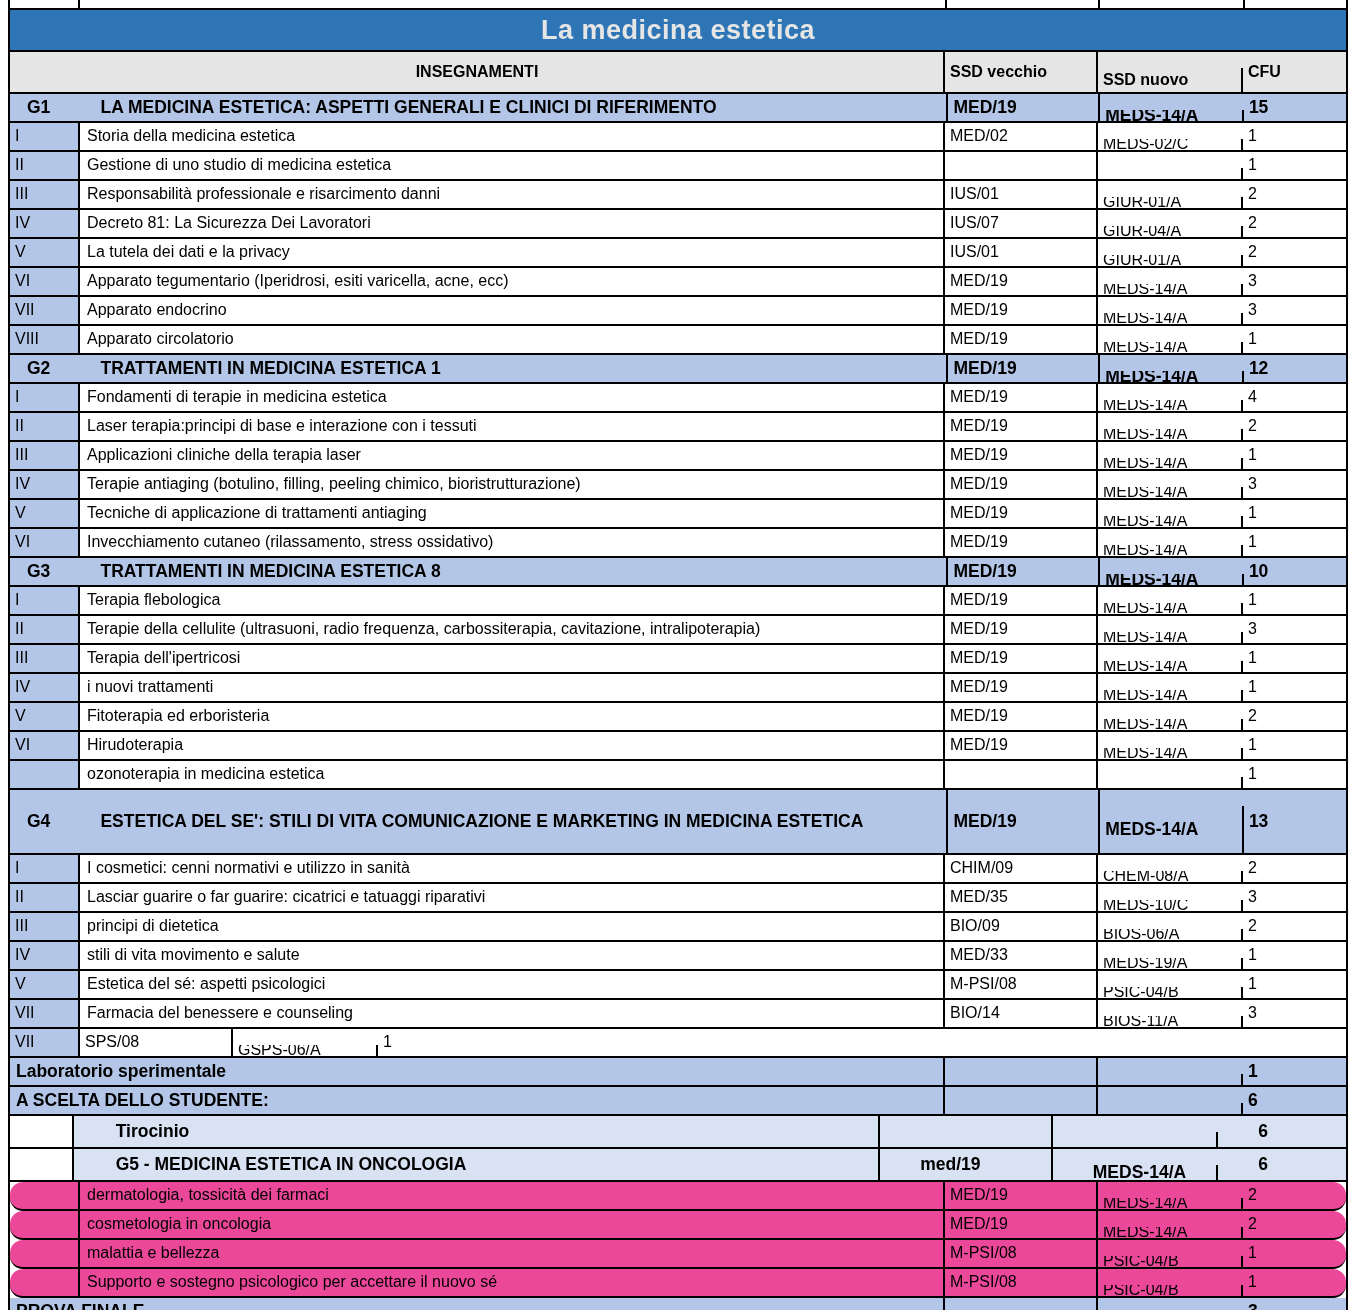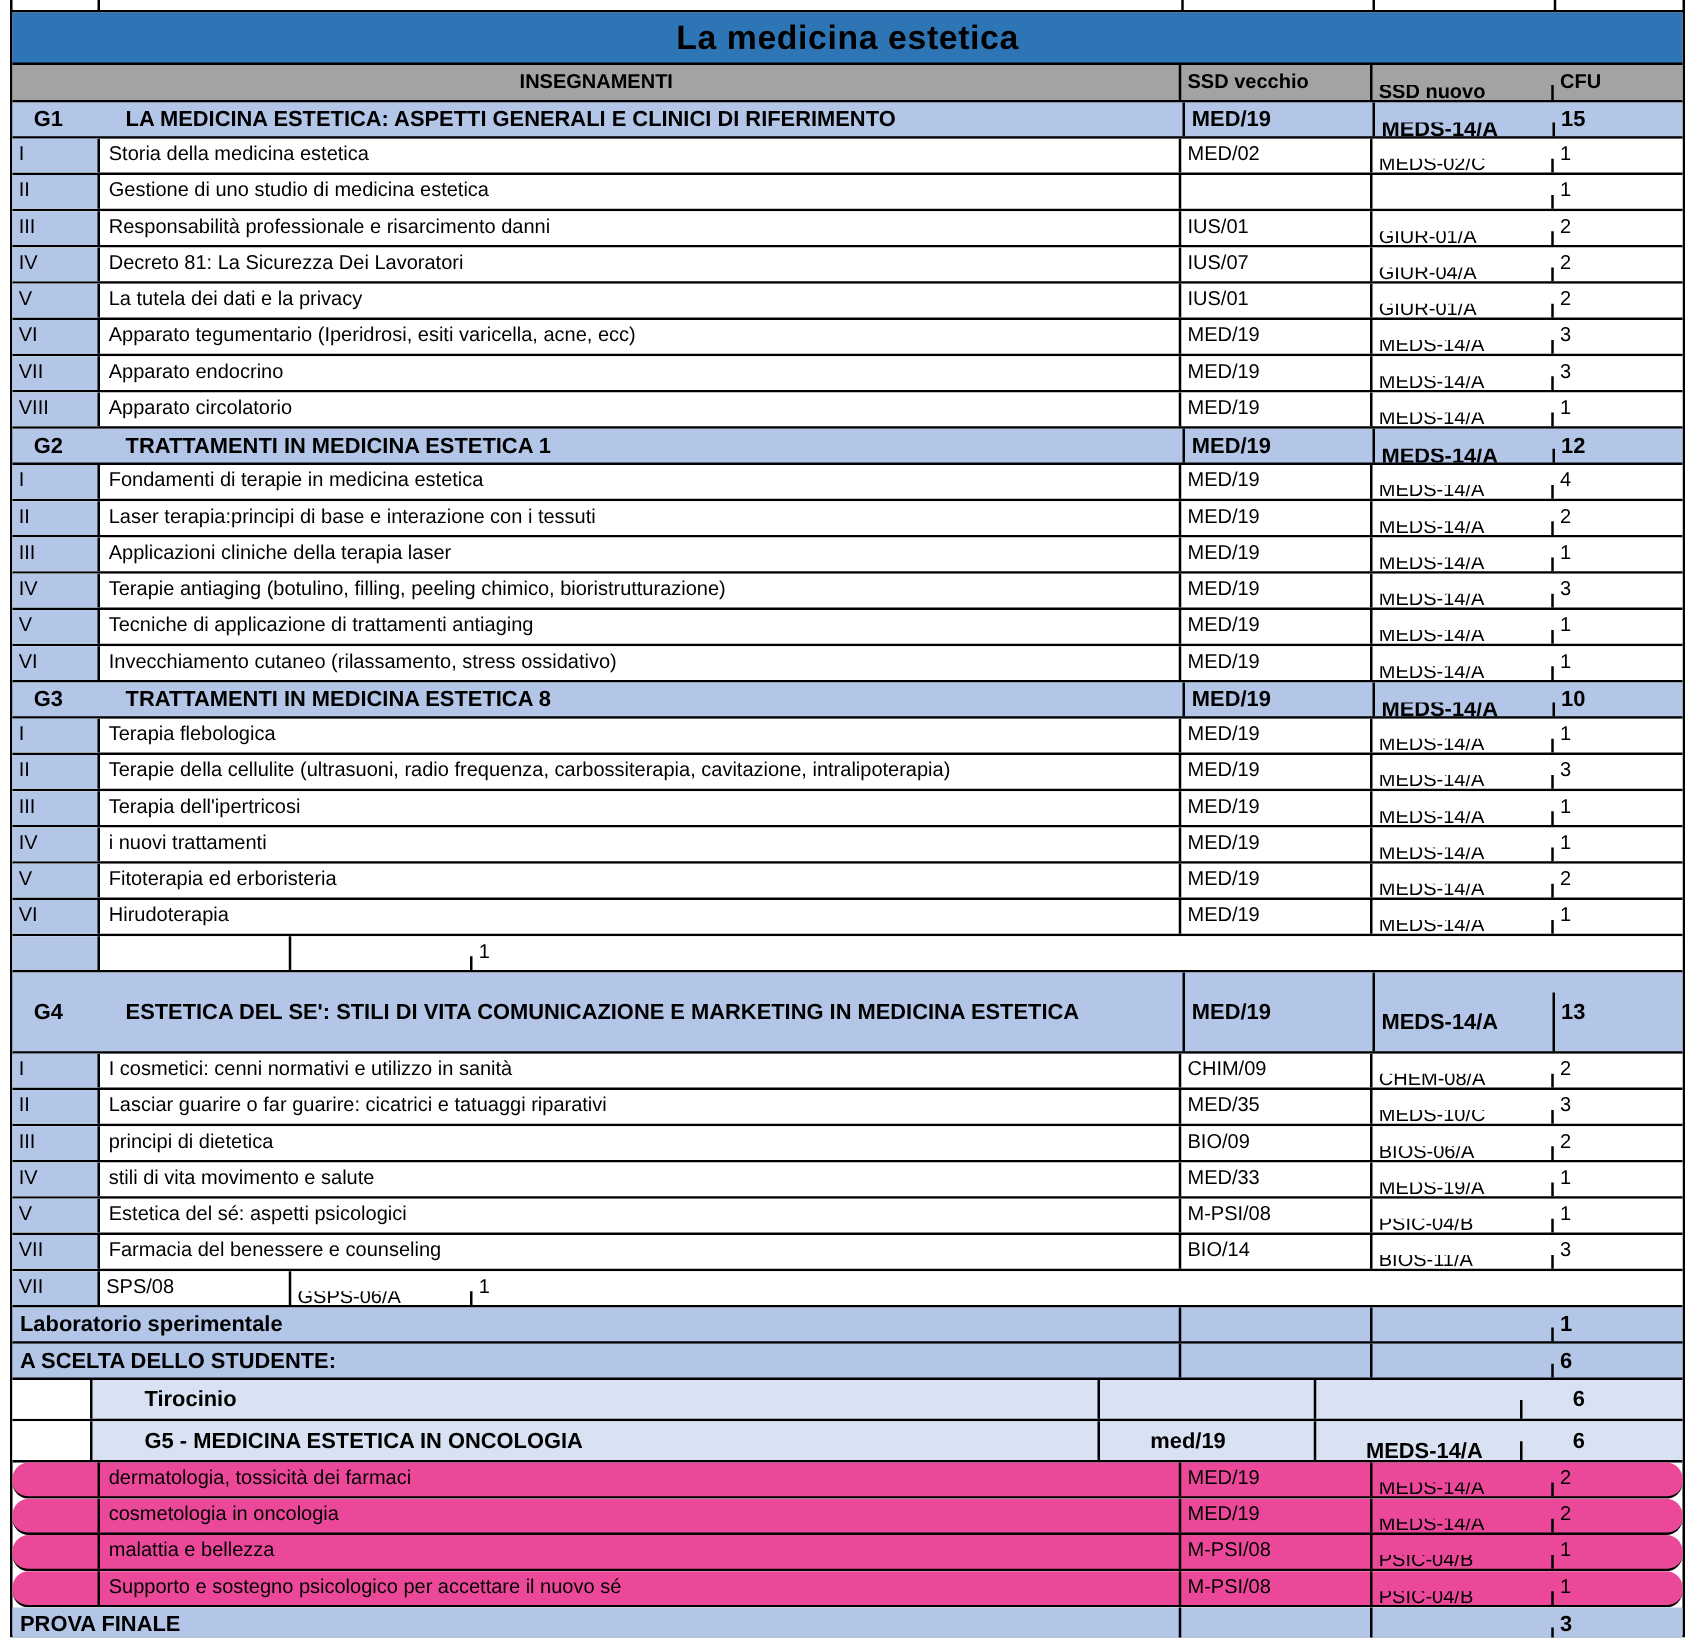--- a/index.html
+++ b/index.html
@@ -33,24 +33,24 @@
   .c.a{width:70px;}
   .c.b{width:865px;padding-left:7px;}
   .c.ab{width:935px;padding-left:6px;}
   .c.sc{width:153px;}
   .c.sd{width:145px;margin-top:16px;}
   .c.se{width:103px;border-right:none;}
   
   .row.titlerow{height:42px;background:var(--title-bar);border-bottom:2px solid var(--border);}
   .titlecell{
     width:100%;display:flex;align-items:center;justify-content:center;
-    color:#000000;font-weight:bold;font-size:27px;letter-spacing:.5px;
-  }
-  
-  .row.headrow{height:30px;background:#a3a3a3;font-weight:bold;}
+    color:#e5e5e5;font-weight:bold;font-size:27px;letter-spacing:.5px;
+  }
+  
+  .row.headrow{height:42px;background:#e5e5e5;font-weight:bold;}
   .headrow .ab{justify-content:center;font-size:16px;}
   .headrow .c{font-size:16px;}
   
   .row.r-group{background:var(--group-row);font-weight:bold;padding-left:12px;}
   .row.r-group .c{font-size:17.5px;}
   .row.r-group .c.a{border-right:none;}
   .row.r-group .c.b{padding-left:9px;}
   .row.tall{height:65px;}
   
   .row.r-full{background:var(--group-row);font-weight:bold;}
@@ -246,20 +246,21 @@
       </div>
       <div class="row r-item">
         <div class="c a">VI</div>
         <div class="c b">Hirudoterapia</div>
         <div class="c sc">MED/19</div>
         <div class="c sd">MEDS-14/A</div>
         <div class="c se">1</div>
       </div>
       <div class="row r-item">
         <div class="c a"></div>
+        <div class="c b">ozonoterapia in medicina estetica</div>
         <div class="c sc"></div>
         <div class="c sd"></div>
         <div class="c se">1</div>
       </div>
       <div class="row r-group tall">
         <div class="c a">G4</div>
         <div class="c b">ESTETICA DEL SE': STILI DI VITA COMUNICAZIONE E MARKETING IN MEDICINA ESTETICA</div>
         <div class="c sc">MED/19</div>
         <div class="c sd">MEDS-14/A</div>
         <div class="c se">13</div>

